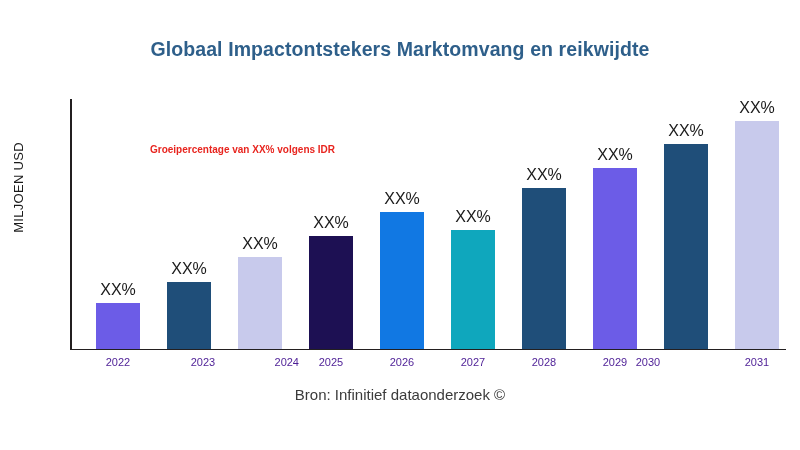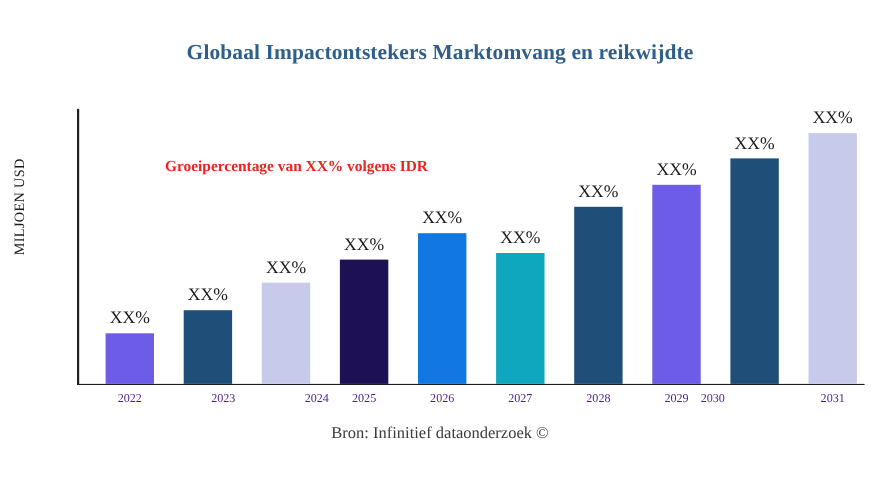--- a/index.html
+++ b/index.html
@@ -11,21 +11,20 @@
     height: 450px;
     background: #ffffff;
     font-family: "Liberation Sans", sans-serif;
     overflow: hidden;
   }
   #chart-root {
     position: relative;
     width: 800px;
     height: 337px;
     background: #ffffff;
-    font-family: Liberation Serif, serif;
   }
   #chart-title {
     position: absolute;
     left: 0;
     top: 38px;
     width: 800px;
     text-align: center;
     font-size: 19.5px;
     font-weight: bold;
     color: #2e5f8a;
@@ -90,21 +89,21 @@
     top: 356px;
     width: 78px;
     text-align: center;
     font-size: 11px;
     color: #4c1d95;
   }
   #growth-annotation {
     position: absolute;
     left: 150px;
     top: 144px;
-    font-size: 14px;
+    font-size: 10px;
     font-weight: bold;
     color: #e8251f;
     white-space: nowrap;
   }
   #source-note {
     position: absolute;
     left: 0;
     top: 386px;
     width: 800px;
     text-align: center;

